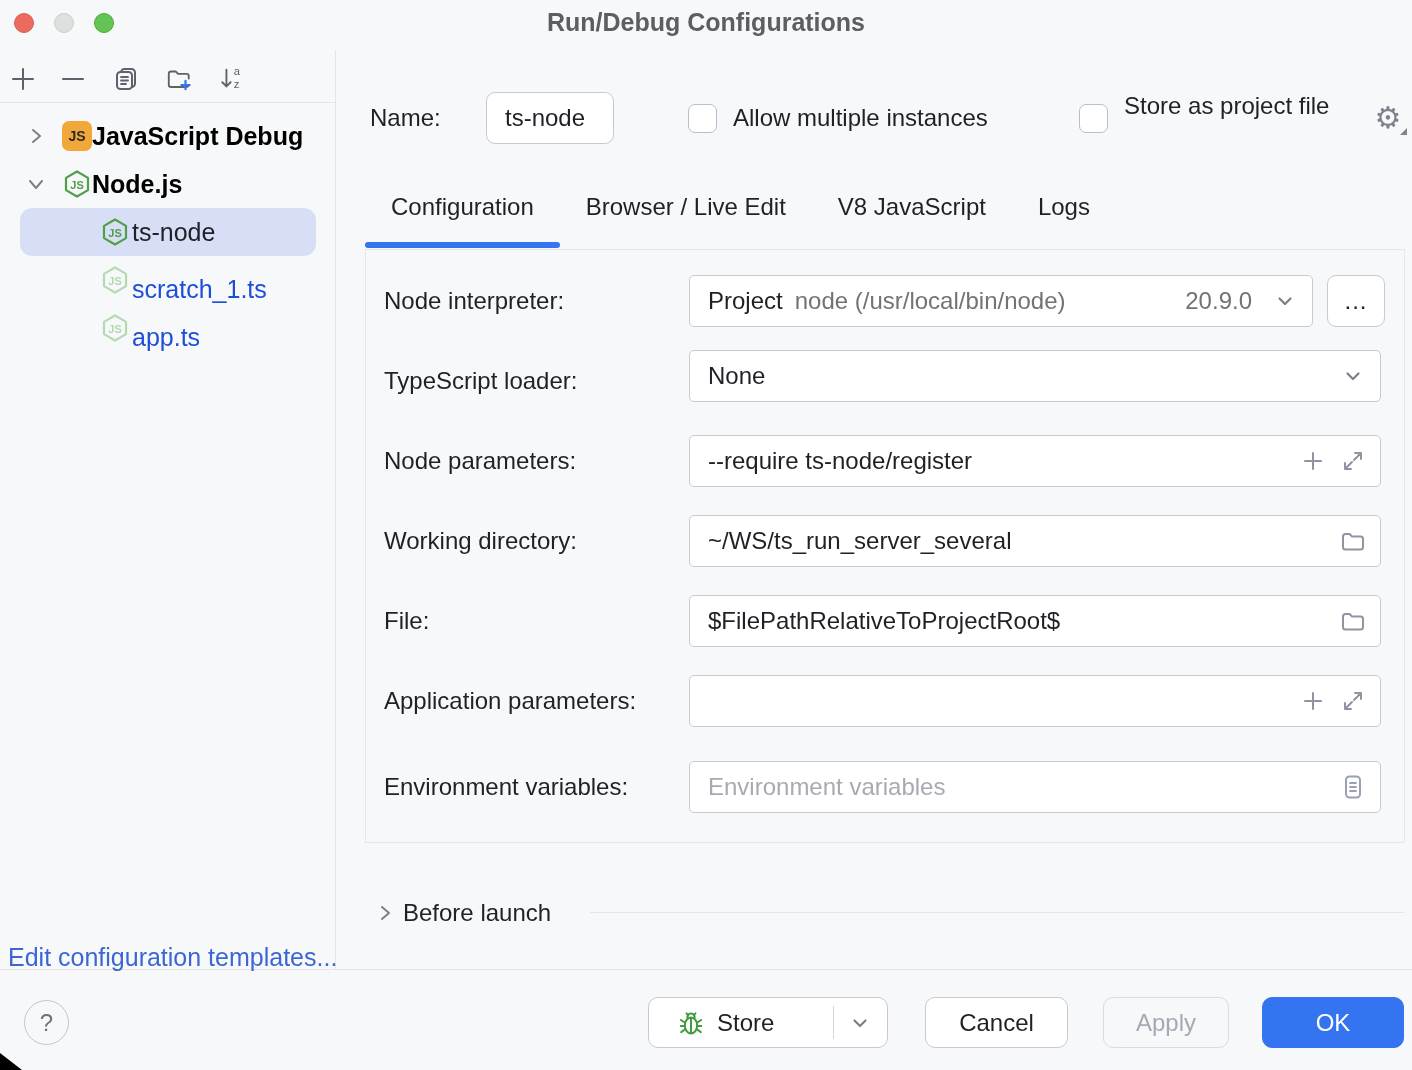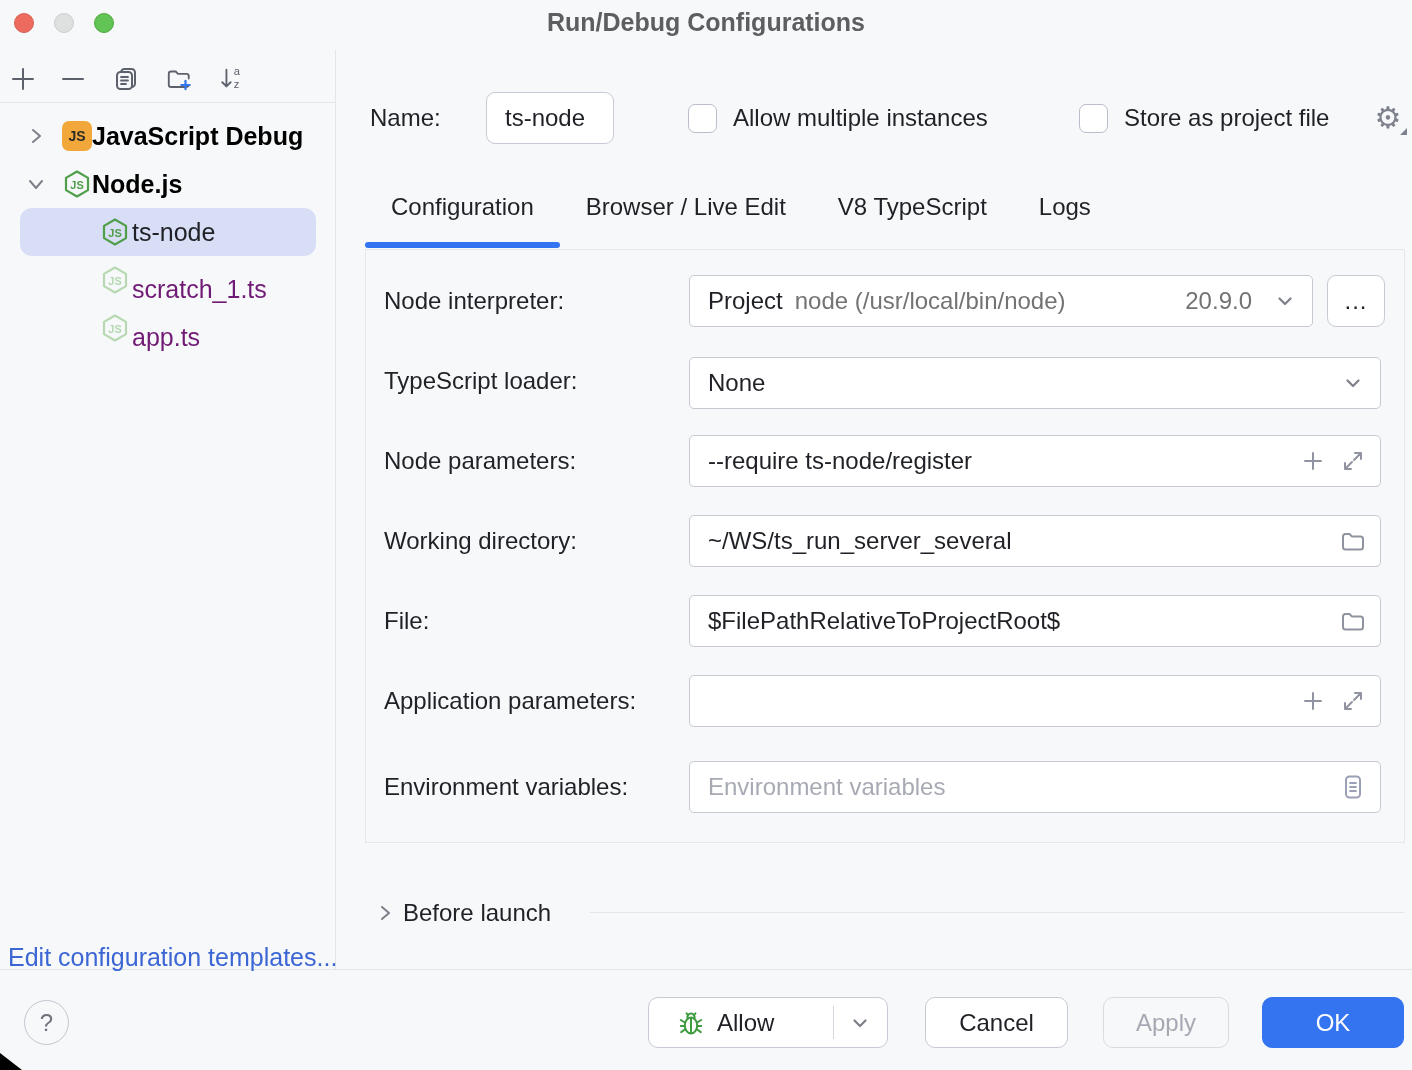--- a/index.html
+++ b/index.html
@@ -32,37 +32,37 @@
   .tree-row .twisty { width:24px; height:24px; margin-left:24px; color:#7d8089; flex:0 0 auto; display:flex; align-items:center; justify-content:center; }
   .tree-row .tree-icon { width:30px; height:30px; margin-left:14px; flex:0 0 auto; }
   .tree-row .lbl { font-size:25px; }
   .tree-row.group .lbl { font-weight:700; color:#000; }
   .tree-row.child { padding-left:100px; }
   .tree-row.child .tree-icon { margin-left:0; }
   .tree-row.child .lbl { margin-left:2px; }
   .tree-row.selected::before { content:""; position:absolute; left:20px; right:19px; top:0; bottom:0;
      background:#d8def6; border-radius:12px; }
   .tree-row.selected > * { position:relative; }
-  .tree-row.dimmed .lbl { color:#701a75;margin-top:18px; }
+  .tree-row.dimmed .lbl { color:#1d4ed8;margin-top:18px; }
   .js-badge { width:30px; height:30px; border-radius:7px; background:#f2a73b; display:flex; align-items:center; justify-content:center;
      font-weight:700; font-size:14px; color:#2b2b2b; }
 
   .edit-templates { position:absolute; left:8px; top:922px; font-size:25px; color:#3c66d4; z-index:5; cursor:pointer;margin-top:21px; }
 
   
   .name-label { position:absolute; left:370px; top:104px; }
   .name-field { position:absolute; left:486px; top:92px; width:128px; height:52px; background:#fff;
      border:1.5px solid #c7cad3; border-radius:9px; }
   .name-field input { width:100%; height:100%; border:none; outline:none; background:transparent;
      font:inherit; color:#1f2126; padding:0 18px; }
   .checkbox { position:absolute; width:29px; height:29px; background:#fff; border:1.5px solid #b9bdcc; border-radius:7px; }
   .cb1 { left:688px; top:104px; }
   .cb2 { left:1079px; top:104px; }
   .cb1-label { position:absolute; left:733px; top:104px; }
-  .cb2-label { position:absolute; left:1124px; top:104px;text-align:right; }
+  .cb2-label { position:absolute; left:1124px; top:92px;text-align:right; }
   .gear { position:absolute; left:1371px; top:99px; width:34px; height:38px; color:#7e828c; font-size:30px; line-height:38px; text-align:center; }
   .gear .tri { position:absolute; right:-2px; bottom:2px; width:0; height:0;
      border-left:7px solid transparent; border-bottom:7px solid #7e828c; }
 
   
   .tabs { position:absolute; left:365px; top:183px; height:65px; display:flex; }
   .tab { position:relative; padding:10px 26px 0 26px; font-size:24px; color:#1f2126; }
   .tab .underline { display:none; }
   .tab.active .underline { display:block; position:absolute; left:0; right:0; bottom:0; height:6px;
      border-radius:3px; background:#3574f0; }
@@ -221,21 +221,21 @@
 
   <div class="tabs">
     <div class="tab active">
       <span>Configuration</span>
       <span class="underline"></span>
     </div>
     <div class="tab">
       <span>Browser / Live Edit</span>
     </div>
     <div class="tab">
-      <span>V8 TypeScript</span>
+      <span>V8 JavaScript</span>
     </div>
     <div class="tab">
       <span>Logs</span>
     </div>
   </div>
 
   <div class="panel">
 
     <div class="frow-label" style="top:25px">Node interpreter:</div>
     <div class="fbox" style="top:25px; width:624px">
@@ -246,21 +246,21 @@
       <span class="gray" style="margin-right:22px">20.9.0</span>
       <span class="combo-chevron">
         <svg width="22" height="22" viewBox="0 0 22 22">
             <path d="M5.5 8.5l5.5 5.5 5.5-5.5" fill="none" stroke="currentColor" stroke-width="2.2" stroke-linecap="round" stroke-linejoin="round"></path>
           </svg>
       </span>
     </div>
     <div class="browse-btn" style="top:25px">...</div>
 
     <div class="frow-label" style="top:105px">TypeScript loader:</div>
-    <div class="fbox w-full" style="top:107px">
+    <div class="fbox w-full" style="top:100px">
       <div class="combo-text">
         <span>None</span>
       </div>
       <span class="combo-chevron">
         <svg width="22" height="22" viewBox="0 0 22 22">
             <path d="M5.5 8.5l5.5 5.5 5.5-5.5" fill="none" stroke="currentColor" stroke-width="2.2" stroke-linecap="round" stroke-linejoin="round"></path>
           </svg>
       </span>
     </div>
 
@@ -342,21 +342,21 @@
     <div class="btn btn-debug">
       <span class="bug">
         <svg width="28" height="28" viewBox="0 0 28 28" fill="none" stroke="currentColor" stroke-width="2" stroke-linecap="round">
           <ellipse cx="14" cy="16.5" rx="6.2" ry="8"></ellipse>
           <path d="M14 9v15"></path>
           <path d="M10.7 9.6a3.6 3.6 0 1 1 6.6 0"></path>
           <path d="M9.5 4.2l1.6 2.3M18.5 4.2l-1.6 2.3"></path>
           <path d="M7.8 13.5L3.8 11M7.8 17h-4M7.8 20.5l-3.6 2.6M20.2 13.5l4-2.5M20.2 17h4M20.2 20.5l3.6 2.6"></path>
         </svg>
       </span>
-      <span class="dbg-lbl">Allow</span>
+      <span class="dbg-lbl">Store</span>
       <span class="split"></span>
       <span class="dd">
         <svg width="22" height="22" viewBox="0 0 22 22">
             <path d="M5.5 8.5l5.5 5.5 5.5-5.5" fill="none" stroke="currentColor" stroke-width="2.2" stroke-linecap="round" stroke-linejoin="round"></path>
           </svg>
       </span>
     </div>
 
     <div class="btn btn-cancel">Cancel</div>
     <div class="btn btn-apply">Apply</div>

